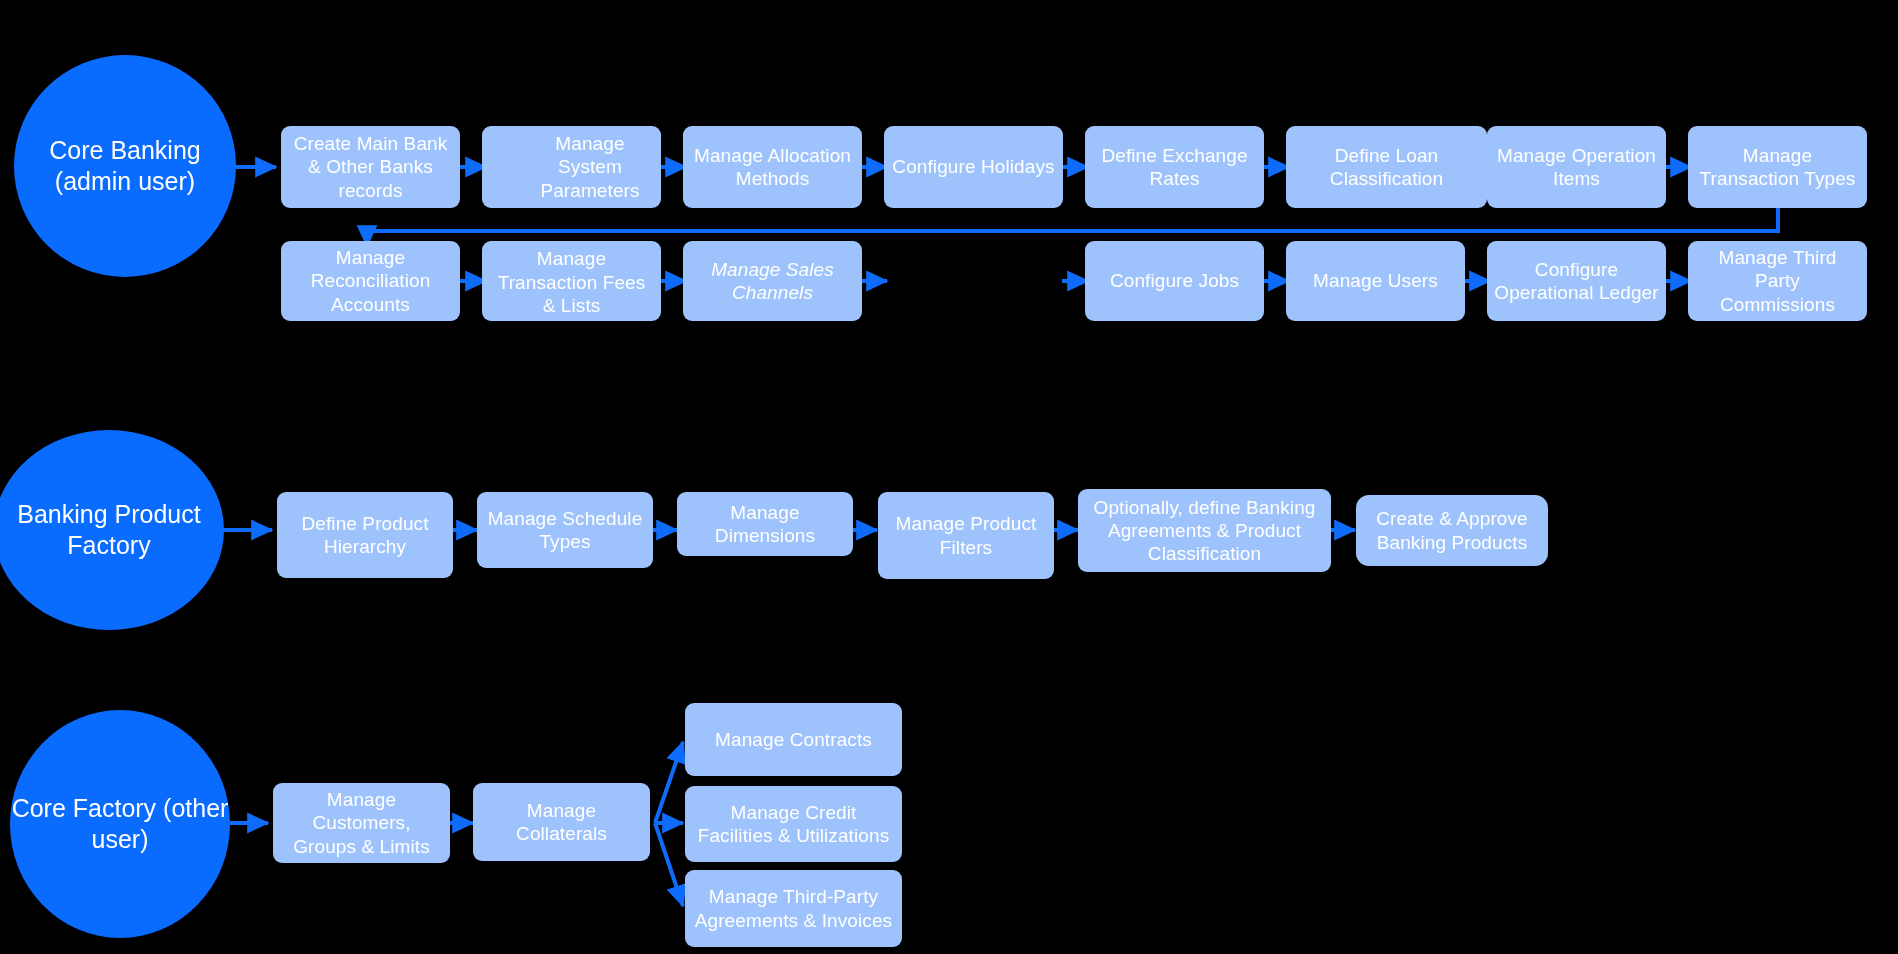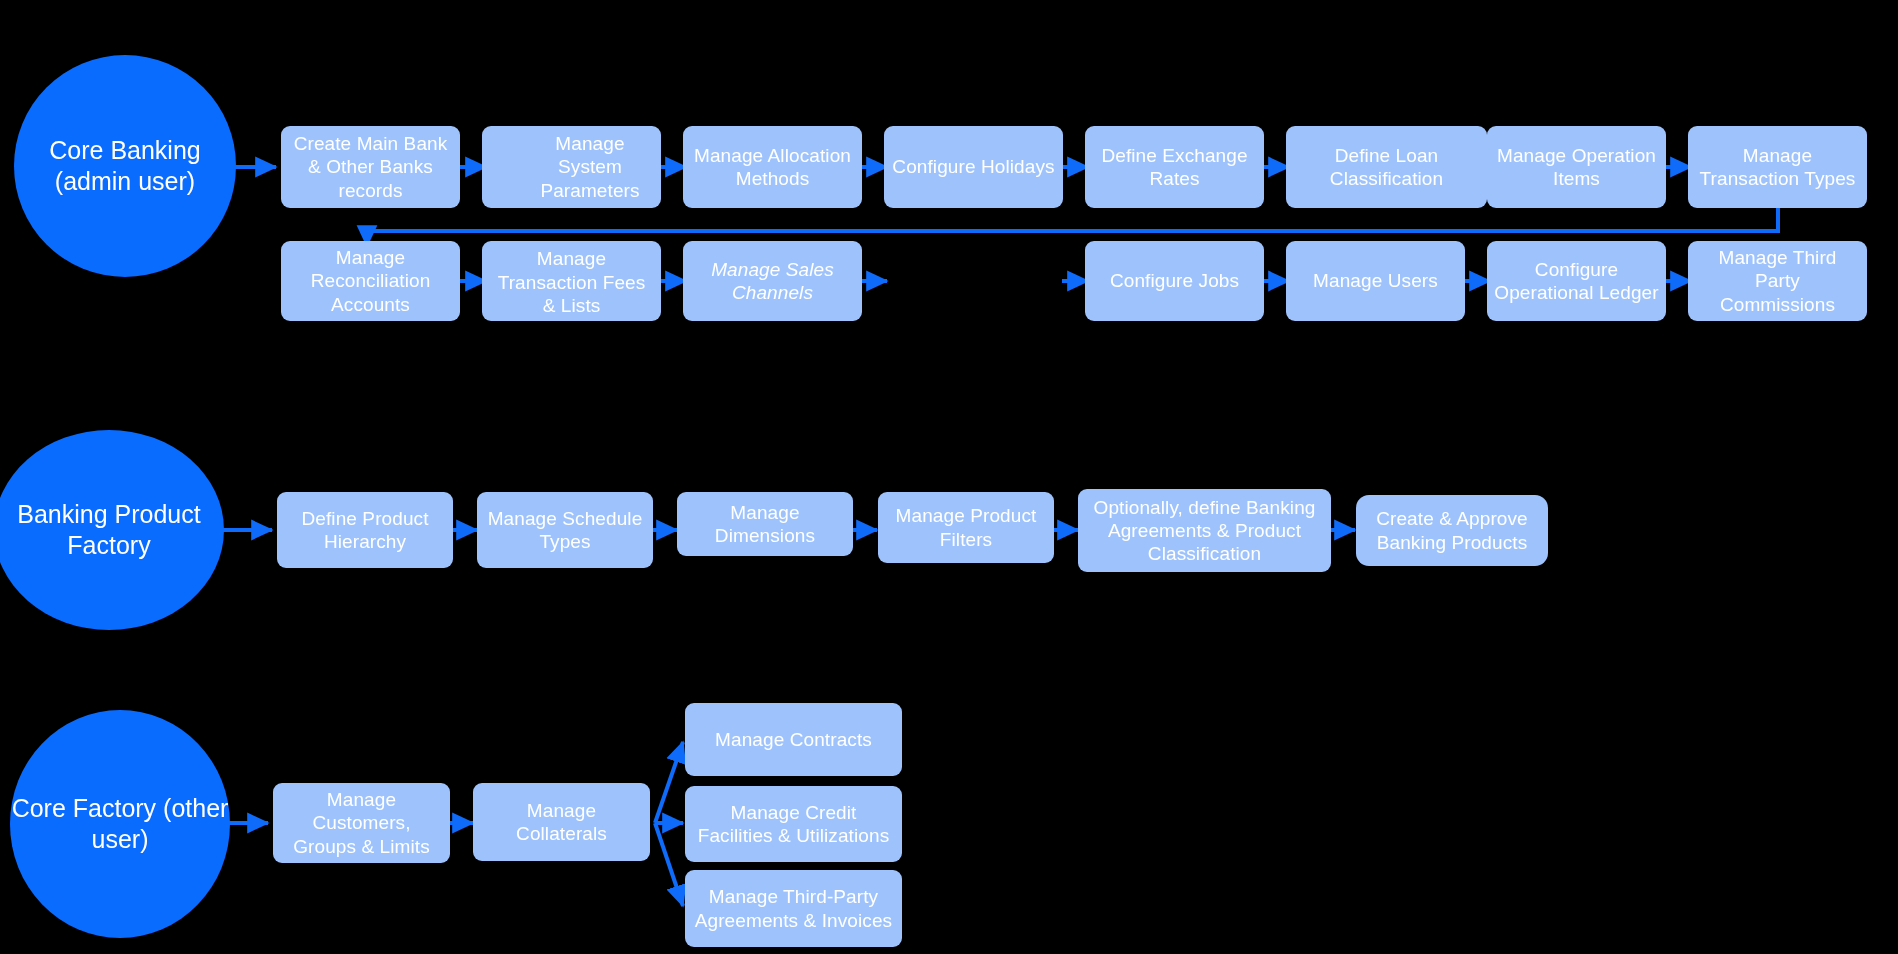--- a/index.html
+++ b/index.html
@@ -136,30 +136,30 @@
     <span>Configure Operational Ledger</span>
   </div>
   <div class="node" style="left:1688px;top:241px;width:179px;height:80px;">
     <span>Manage Third Party Commissions</span>
   </div>
 
   <div class="circle" style="left:-6px;top:430px;width:230px;height:200px;">
     <span>Banking Product Factory</span>
   </div>
 
-  <div class="node" style="left:277px;top:492px;width:176px;height:76px;">
+  <div class="node" style="left:277px;top:492px;width:176px;height:86px;">
     <span>Define Product Hierarchy</span>
   </div>
   <div class="node" style="left:477px;top:492px;width:176px;height:76px;">
     <span>Manage Schedule Types</span>
   </div>
   <div class="node" style="left:677px;top:492px;width:176px;height:64px;">
     <span>Manage Dimensions</span>
   </div>
-  <div class="node" style="left:878px;top:492px;width:176px;height:71px;">
+  <div class="node" style="left:878px;top:492px;width:176px;height:87px;">
     <span>Manage Product Filters</span>
   </div>
   <div class="node" style="left:1078px;top:489px;width:253px;height:83px;">
     <span>Optionally, define Banking Agreements &amp; Product Classification</span>
   </div>
   <div class="node" style="left:1356px;top:495px;width:192px;height:71px;border-radius:13px;">
     <span>Create &amp; Approve Banking Products</span>
   </div>
 
   <div class="circle" style="left:10px;top:710px;width:220px;height:228px;">

